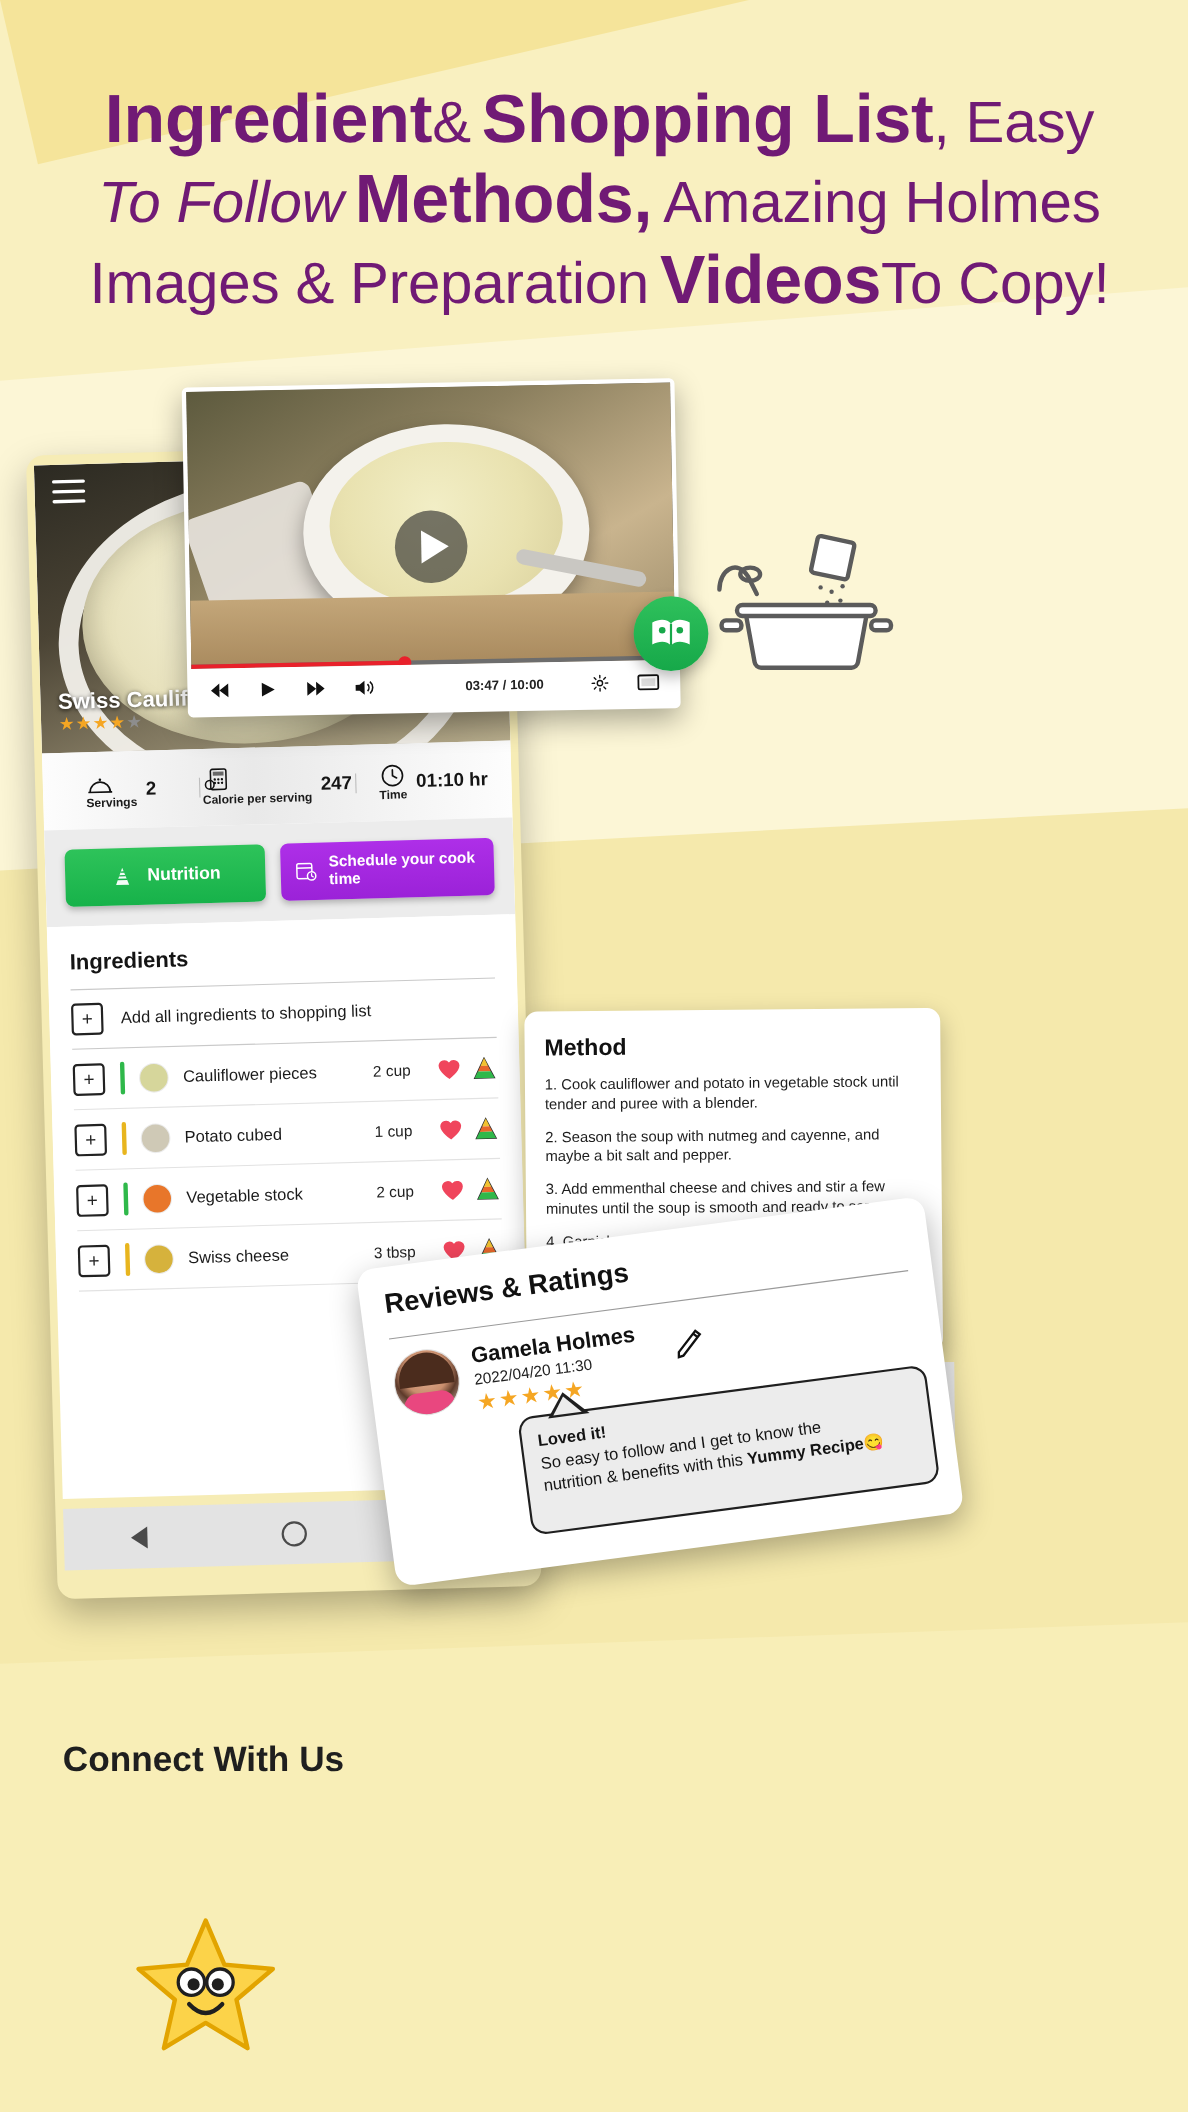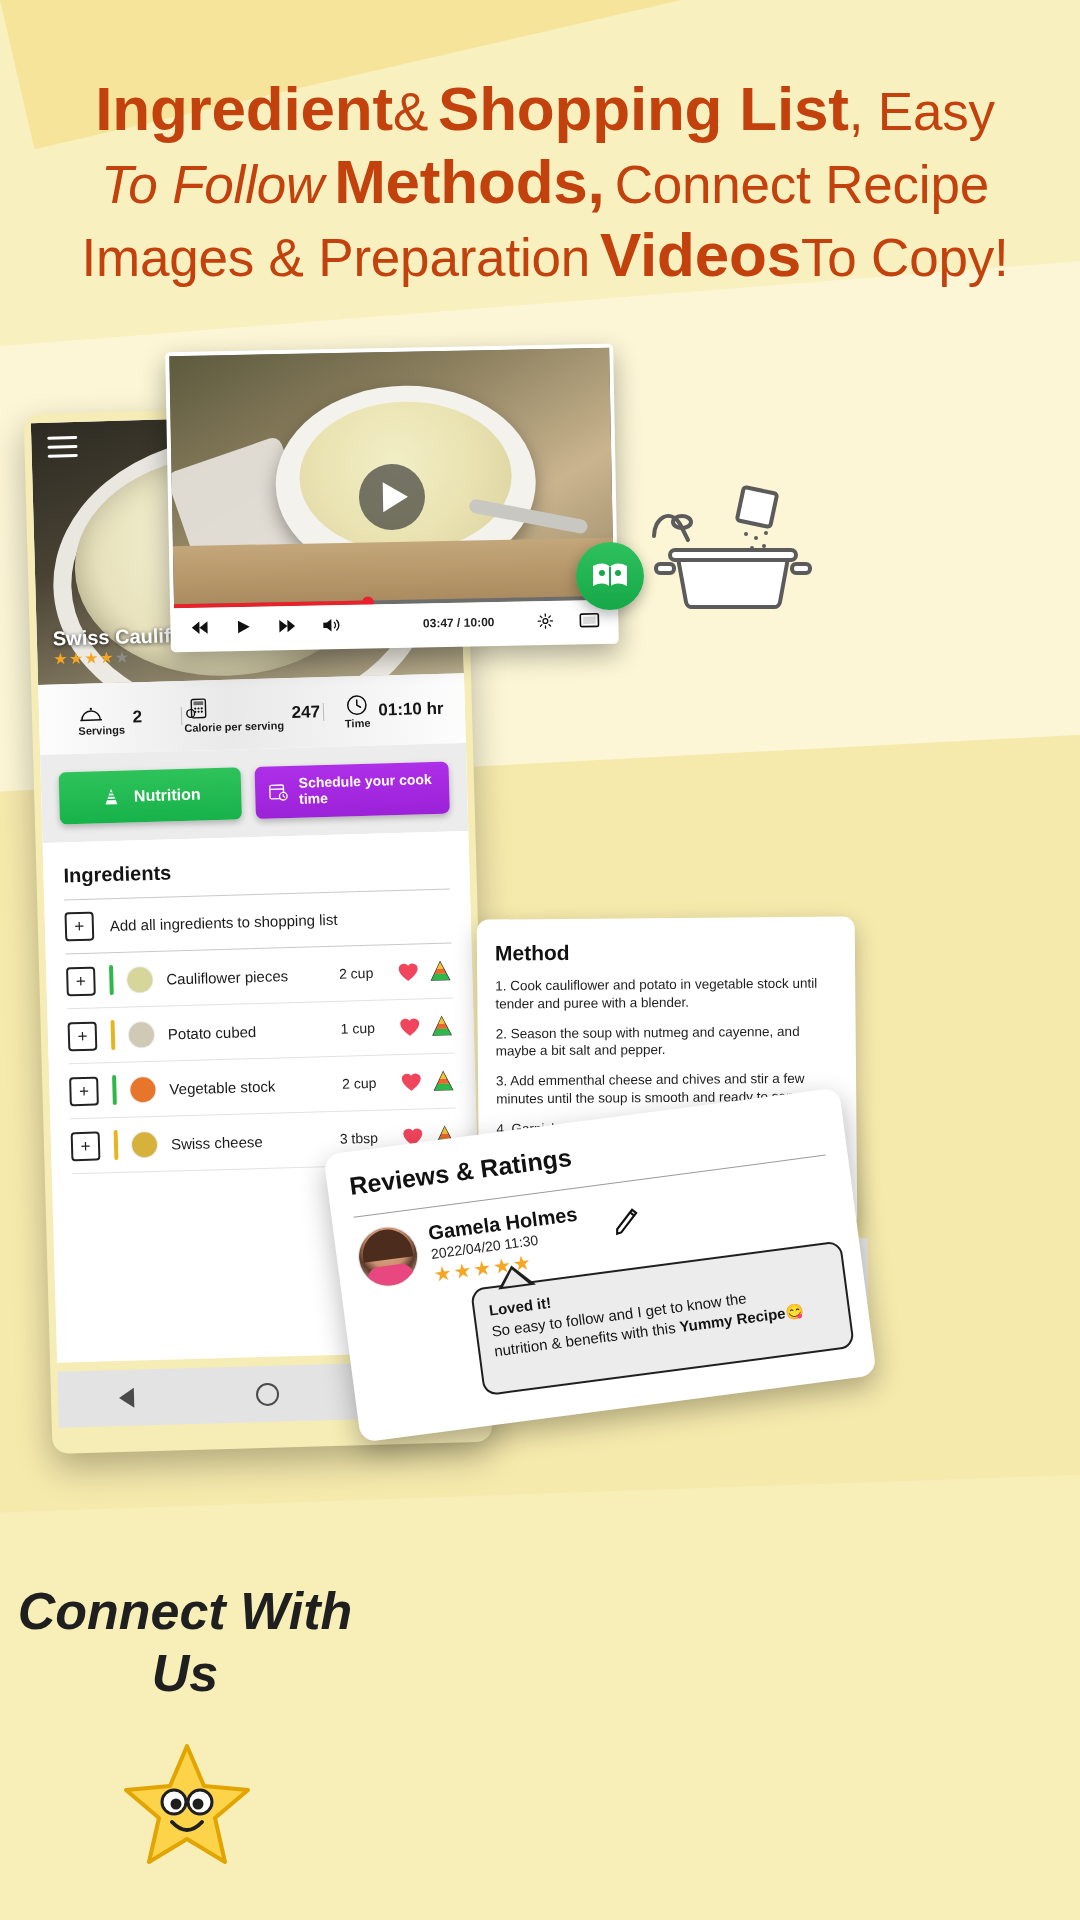--- a/index.html
+++ b/index.html
@@ -23,21 +23,21 @@
     background:#f5e9ac;transform:rotate(-3deg);
   }
   .bg-wedge-bottom{
     position:absolute;left:-200px;top:1490px;width:1700px;height:600px;
     background:#f8eeb7;transform:rotate(-2deg);
   }
 
   
   .headline{
     position:absolute;left:0;top:72px;width:1080px;
-    text-align:center;color:#c2410c;
+    text-align:center;color:#701a75;
     line-height:1.18;letter-spacing:-0.2px;
     font-size:55px;font-weight:700;
     font-family:"Liberation Sans", sans-serif;
   }
   .headline .big{font-size:62px;font-weight:700;}
   .headline .reg{font-weight:400;font-size:53px;}
   .headline .line{display:block;white-space:nowrap;}
 
   
   .tablet{
@@ -226,40 +226,40 @@
   .bubble .tail:after{
     content:"";position:absolute;left:-11px;top:4px;
     border-left:11px solid transparent;border-right:15px solid transparent;border-bottom:16px solid #ececec;
   }
 
   
   .connect{
     position:absolute;left:10px;top:1580px;width:350px;text-align:center;color:#1f1f1f;
     font-weight:700;line-height:1.2;
   }
-  .connect .l1{font-size:52px;display:block;font-style:italic;}
+  .connect .l1{font-size:32px;display:block;}
   .connect .l2{font-size:35px;display:block;}
   .connect .l3{font-size:35px;display:block;}
   .star-mascot{position:absolute;left:122px;top:1740px;width:130px;height:128px;}
 </style>
 </head>
 <body>
 
 <div class="bg-base"></div>
 <div class="bg-wedge-top"></div>
 <div class="bg-wedge-mid"></div>
 <div class="bg-wedge-low"></div>
 <div class="bg-wedge-bottom"></div>
 
 <div class="headline">
   <span class="line">
     <span class="big" style="margin-left: 10px;">Ingredient</span><span class="reg">&amp;</span><span class="big" style="margin-left: 10px;">Shopping List</span><span class="reg">, Easy</span>
   </span>
   <span class="line">
-    <span class="reg" style="margin-left: 10px; font-style: italic;">To Follow</span><span class="big" style="margin-left: 10px; margin-right: 0px;">Methods,</span><span class="reg" style="margin-left: 10px;">Connect Recipe</span>
+    <span class="reg" style="margin-left: 10px; font-style: italic;">To Follow</span><span class="big" style="margin-left: 10px; margin-right: 0px;">Methods,</span><span class="reg" style="margin-left: 10px;">Amazing Holmes</span>
   </span>
   <span class="line">
     <span class="reg" style="margin-left: 10px;">Images &amp; Preparation</span><span class="big" style="margin-left: 10px;">Videos</span><span class="reg" style="">To Copy!</span>
   </span>
 </div>
 
 <div class="tablet">
   <div class="tablet-screen">
 
     <div class="tab-hero">

